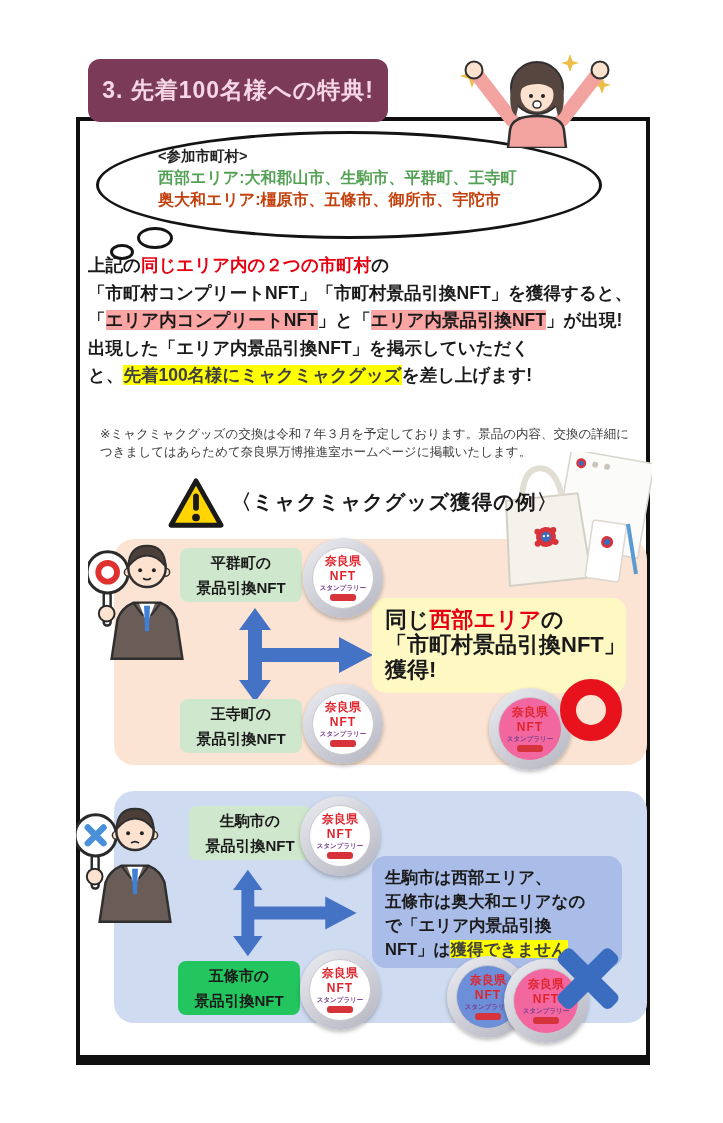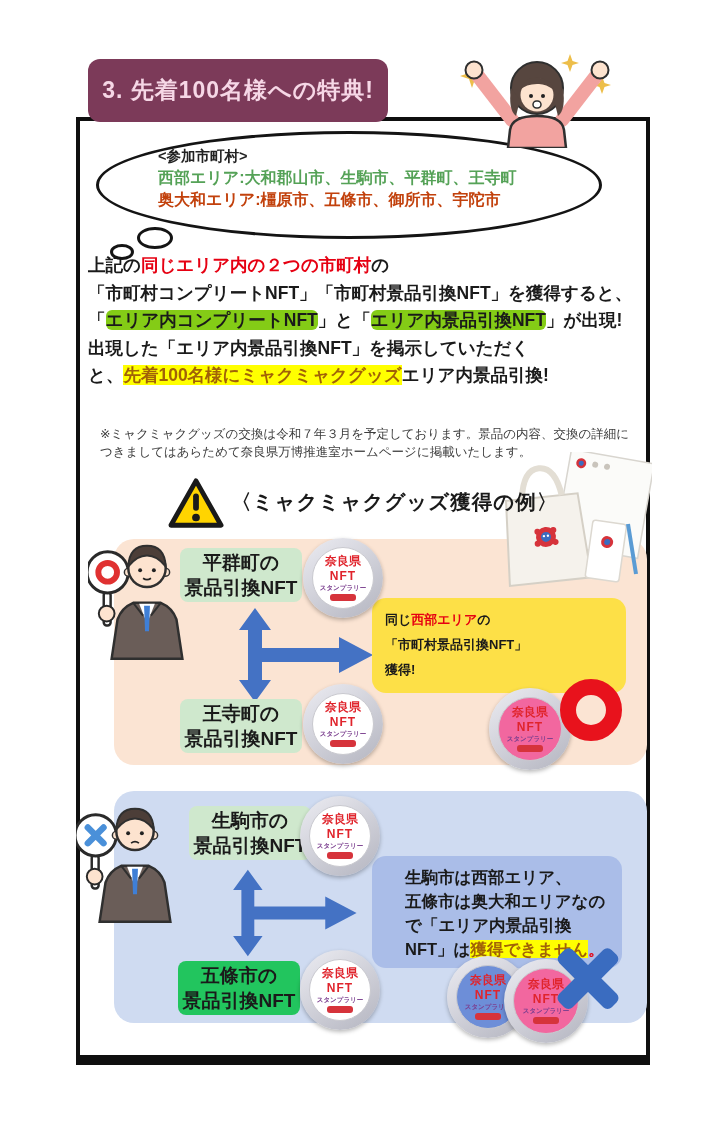--- a/index.html
+++ b/index.html
@@ -22,42 +22,42 @@
   .bubble-text{left:158px;top:145px;z-index:3;line-height:22px;white-space:nowrap;}
   .bt-head{font-size:14.5px;font-weight:bold;color:#222;}
   .bt-west{font-size:16px;font-weight:bold;color:#55a257;}
   .bt-oku{font-size:16px;font-weight:bold;color:#c2410c;}
   .dot{background:#fff;border:3.5px solid #141414;border-radius:50%;z-index:2;}
 
   
   .intro{left:88px;top:252px;width:558px;font-size:17.5px;font-weight:bold;line-height:27.5px;z-index:1;}
   .intro div{white-space:nowrap;}
   .red{color:#e60012;}
-  .hl{background:#84cc16;border-radius:6px;}
-  .hl-red{background:#ffff00;color:#a16207;}
+  .hl{background:#fca5a5;}
+  .hl-red{background:#ffff00;color:#404040;}
 
   .note{left:100px;top:426px;width:558px;font-size:12.5px;color:#3c3c3c;line-height:17.5px;}
 
   .ex-head{left:231px;top:488px;font-size:20.5px;font-weight:bold;letter-spacing:1px;z-index:3;}
 
   
   .case-ok-bg{left:114px;top:539px;width:533px;height:226px;background:#fbe4d3;border-radius:20px;}
   .case-ng-bg{left:114px;top:791px;width:533px;height:232px;background:#cfdbf1;border-radius:20px;}
 
   .town-box{width:122px;height:54px;border-radius:8px;display:flex;flex-direction:column;
             align-items:center;justify-content:center;z-index:2;}
-  .town-box span{font-size:19px;font-weight:bold;line-height:25px;white-space:nowrap;}
+  .town-box span{font-size:15px;font-weight:bold;line-height:25px;white-space:nowrap;}
   .tb-green{background:#cfe8cd;}
   .tb-blue{background:#22c55e;}
 
   .callout{border-radius:14px;z-index:2;padding:9px 13px;box-sizing:border-box;}
   .callout div{font-weight:bold;line-height:25px;white-space:nowrap;}
-  .co-ok{left:372px;top:598px;width:254px;height:95px;background:#fde047;font-size:13px;}
+  .co-ok{left:372px;top:598px;width:254px;height:95px;background:#fef9c3;font-size:22px;}
   .co-ng{left:372px;top:856px;width:250px;height:112px;background:#aabde8;font-size:16.5px;}
-  .co-ng div{line-height:24px;margin-left:20px;}
+  .co-ng div{line-height:24px;}
 
   
   .badge{border-radius:50%;background:linear-gradient(145deg,#ececf2,#b4b5c0);
          box-shadow:0 2px 4px rgba(0,0,0,.28);display:flex;align-items:center;justify-content:center;z-index:3;}
   .badge-face{width:76%;height:76%;border-radius:50%;background:#fff;border:1px solid #c9c9cf;
               display:flex;flex-direction:column;align-items:center;justify-content:center;}
   .bf-pink{background:#f2679f;}
   .bf-blue{background:#6d8ed8;}
   .b-pref{color:#e0242c;font-weight:bold;font-size:12px;line-height:13px;}
   .b-nft{color:#e0242c;font-weight:bold;font-size:12px;line-height:16px;letter-spacing:1px;}
@@ -111,21 +111,21 @@
     <div class="bt-head">&lt;参加市町村&gt;</div>
     <div class="bt-west">西部エリア:大和郡山市、生駒市、平群町、王寺町</div>
     <div class="bt-oku">奥大和エリア:橿原市、五條市、御所市、宇陀市</div>
   </div>
 
   <div class="abs intro">
     <div><span>上記の</span><span class="red">同じエリア内の２つの市町村</span><span>の</span></div>
     <div>「市町村コンプリートNFT」「市町村景品引換NFT」を獲得すると、</div>
     <div><span>「</span><span class="hl">エリア内コンプリートNFT</span><span>」と「</span><span class="hl">エリア内景品引換NFT</span><span>」が出現!</span></div>
     <div>出現した「エリア内景品引換NFT」を掲示していただく</div>
-    <div><span>と、</span><span class="hl-red">先着100名様にミャクミャクグッズ</span><span>エリア内景品引換!</span></div>
+    <div><span>と、</span><span class="hl-red">先着100名様にミャクミャクグッズ</span><span>を差し上げます!</span></div>
   </div>
 
   <div class="abs note">
     <div>※ミャクミャクグッズの交換は令和７年３月を予定しております。景品の内容、交換の詳細に</div>
     <div>つきましてはあらためて奈良県万博推進室ホームページに掲載いたします。</div>
   </div>
 
   <svg class="abs" style="left:167px;top:477px;width:58px;height:54px;z-index:3;" viewBox="0 0 60 56">
     <path d="M30 4 L56 50 L4 50 Z" fill="#ffd400" stroke="#1a1a1a" stroke-width="5" stroke-linejoin="round"></path>
     <rect x="27" y="17" width="6" height="18" rx="3" fill="#1a1a1a"></rect>

